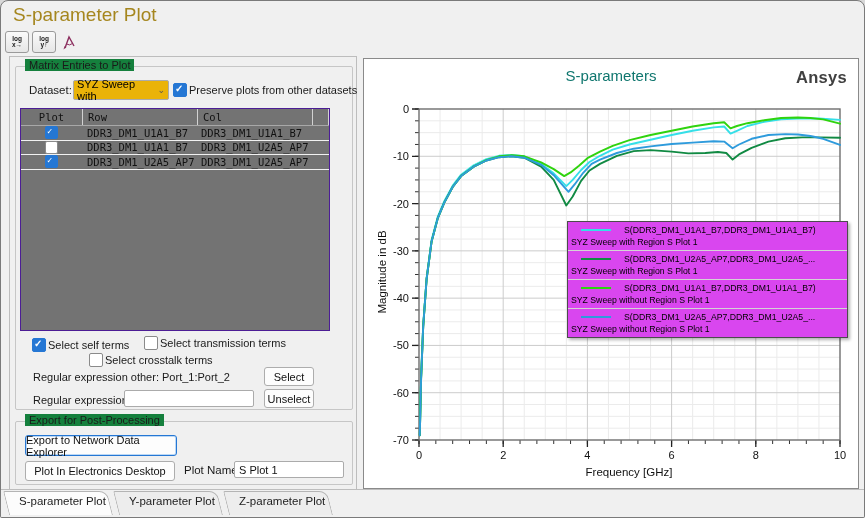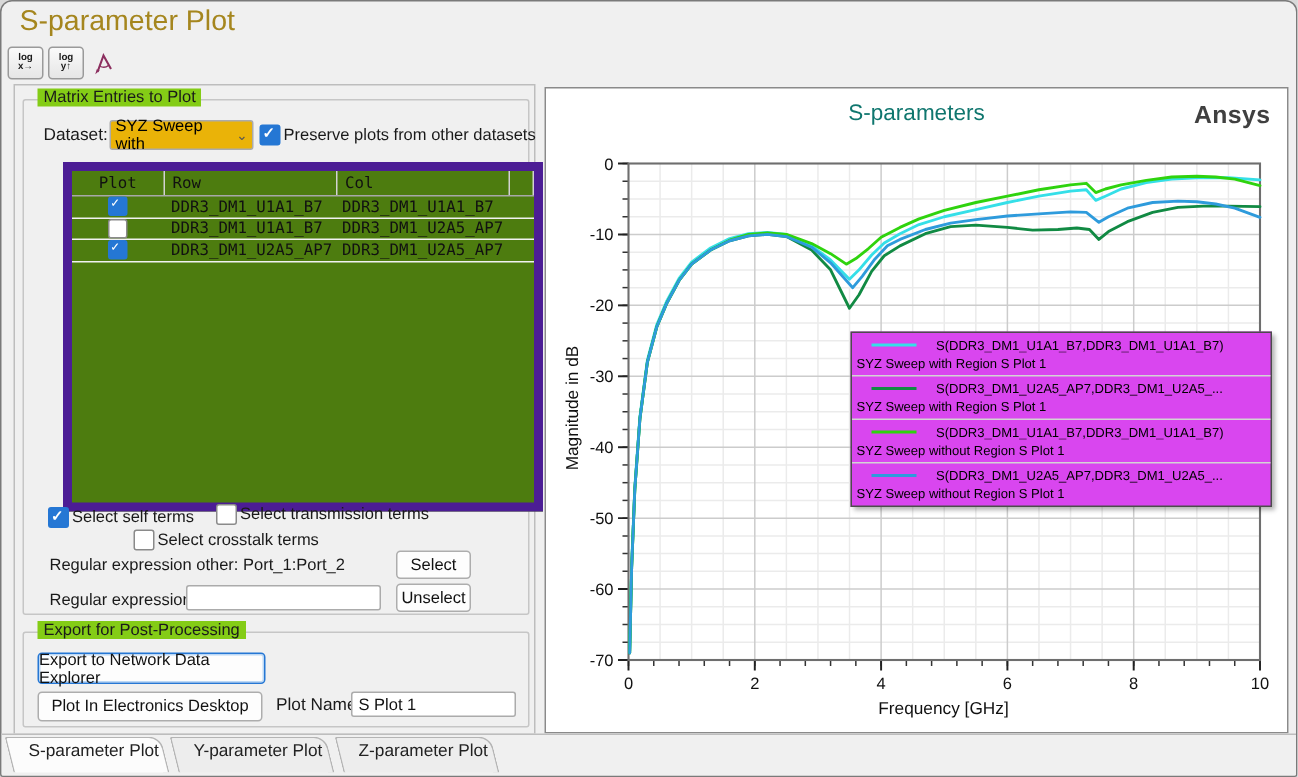--- a/index.html
+++ b/index.html
@@ -9,35 +9,35 @@
   .title{position:absolute;left:12px;top:3px;font-size:19px;font-weight:500;color:#a5861e;}
   .toolbar{position:absolute;left:4px;top:30px;height:22px;display:flex;align-items:center;gap:3px;}
   .tbtn{width:22px;height:20px;border:1px solid #9a9a9a;border-radius:3px;
         background:linear-gradient(#fafafa,#e6e6e6);display:flex;flex-direction:column;
         align-items:center;justify-content:center;line-height:1;cursor:pointer;}
   .tbtn span{font-size:6.5px;font-weight:bold;color:#1a1a1a;}
   .ticon{width:20px;height:20px;display:flex;align-items:center;justify-content:center;cursor:pointer;}
   
   .frame{position:absolute;left:8px;top:55px;width:346px;height:432px;border:1px solid #bdbdbd;background:#f0f0f0;}
   .group{position:absolute;border:1px solid #c6c6c6;border-radius:2px;}
-  .group>.glabel{position:absolute;top:-8px;left:9px;background:#84cc16;padding:0 4px;font-size:11px;color:#1a1a1a;}
+  .group>.glabel{position:absolute;top:-8px;left:9px;background:#15803d;padding:0 4px;font-size:11px;color:#1a1a1a;}
   .lbl{position:absolute;font-size:11.5px;color:#1a1a1a;white-space:nowrap;}
   .combo{position:absolute;background:#eab308;border:1px solid #ababab;border-radius:2px;
          font-size:11px;display:flex;align-items:center;padding:0 3px;cursor:pointer;}
   .combo .chev{margin-left:auto;font-size:9px;color:#555;padding-left:4px;}
   .cb{position:absolute;width:12px;height:12px;border:1px solid #8a8a8a;border-radius:2px;background:#fff;cursor:pointer;}
   .cb.on{background:#2577d4;border-color:#2577d4;}
   .cb.on::after{content:"✓";position:absolute;left:1px;top:-1px;color:#fff;font-size:10px;font-weight:bold;}
   .btn{position:absolute;background:#fdfdfd;border:1px solid #adadad;border-radius:3px;
        font-size:11px;color:#111;display:flex;align-items:center;justify-content:center;cursor:pointer;}
   .btn.focus{border:1px solid #2577d4;box-shadow:0 0 0 1px #bcd8f5 inset;}
   .tin{position:absolute;background:#fff;border:1px solid #ababab;border-radius:2px;
        font-size:11px;padding:0 4px;font-family:"Liberation Sans",sans-serif;color:#111;}
   
-  .mtable{position:absolute;left:26px;top:41px;width:308px;height:221px;background:#4d7c0f;border:6px solid #4c1d95;overflow:hidden;}
+  .mtable{position:absolute;left:4px;top:41px;width:308px;height:221px;background:#737373;border:1px solid #4c1d95;overflow:hidden;}
   .mhead{display:flex;height:16px;border-bottom:1px solid #a8a8a8;
          font-family:"DejaVu Sans Mono",monospace;font-size:10.5px;color:#111;}
   .mhead div{border-right:1px solid #d2d2d2;display:flex;align-items:center;}
   .mrow{display:flex;height:13.5px;align-items:center;border-bottom:1px solid #f1f1f1;
         font-family:"DejaVu Sans Mono",monospace;font-size:10.5px;color:#111;}
   .c-plot{width:61px;justify-content:center;display:flex;}
   .c-row{width:109px;padding-left:5px;}
   .c-col{width:109px;padding-left:5px;}
   .c-fill{flex:1;}
   .mrow .cb{position:relative;width:11px;height:11px;}

